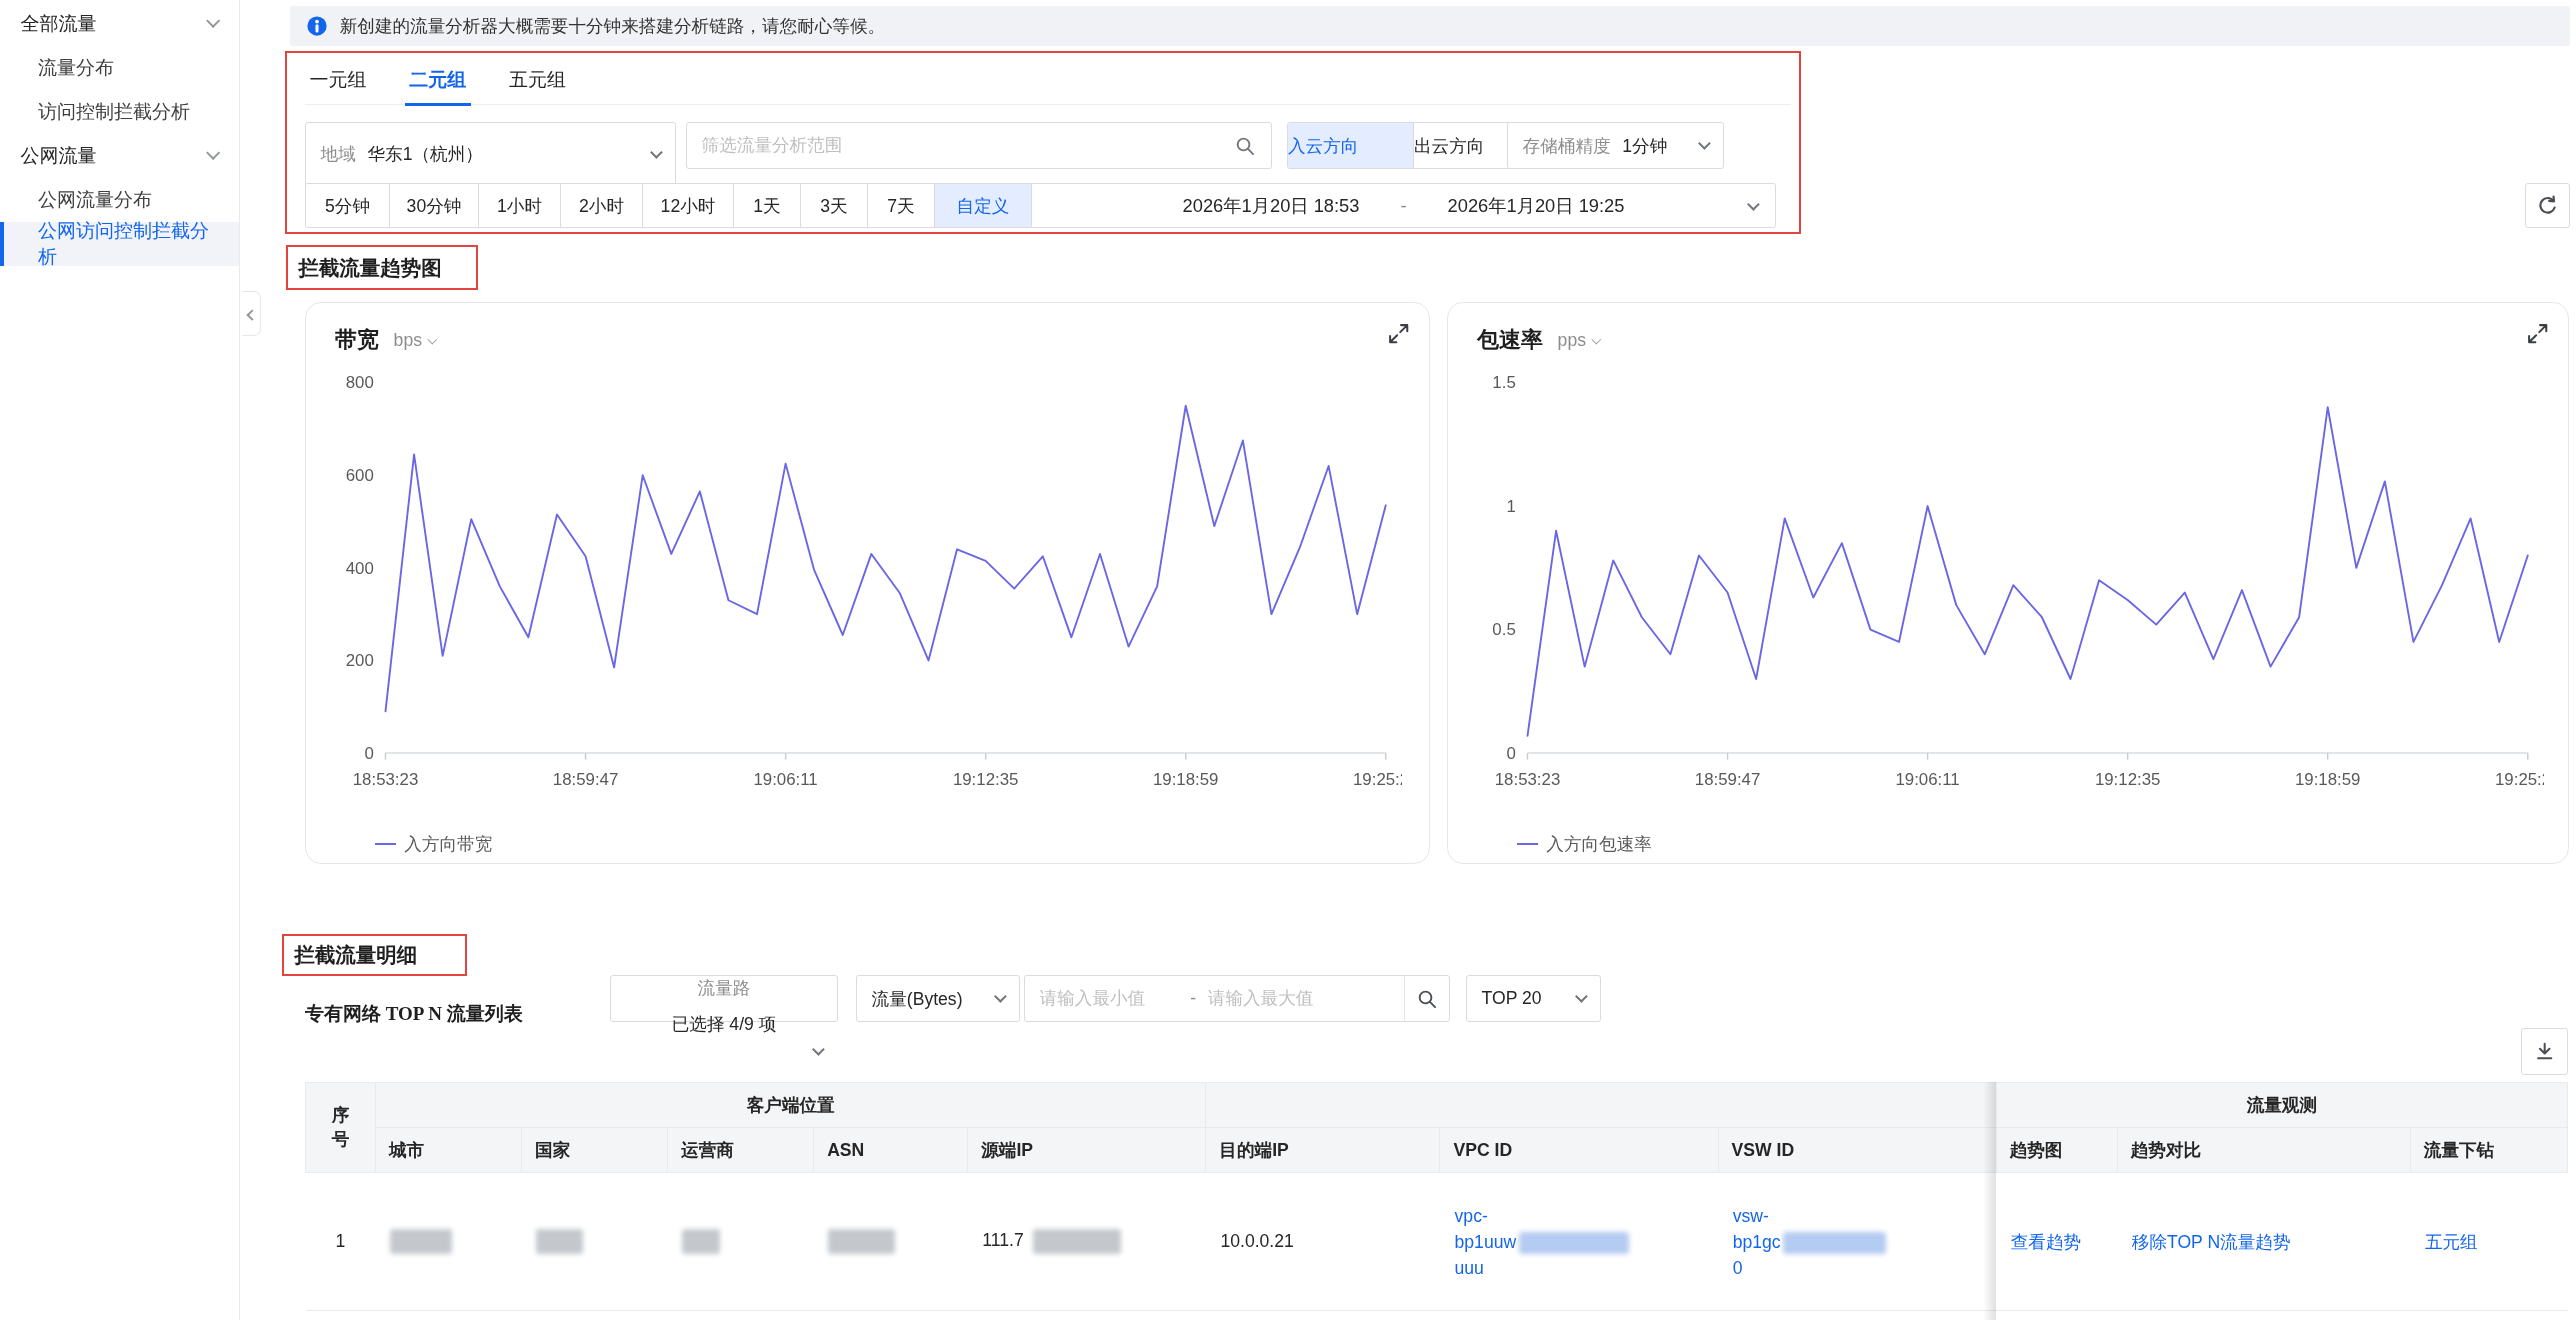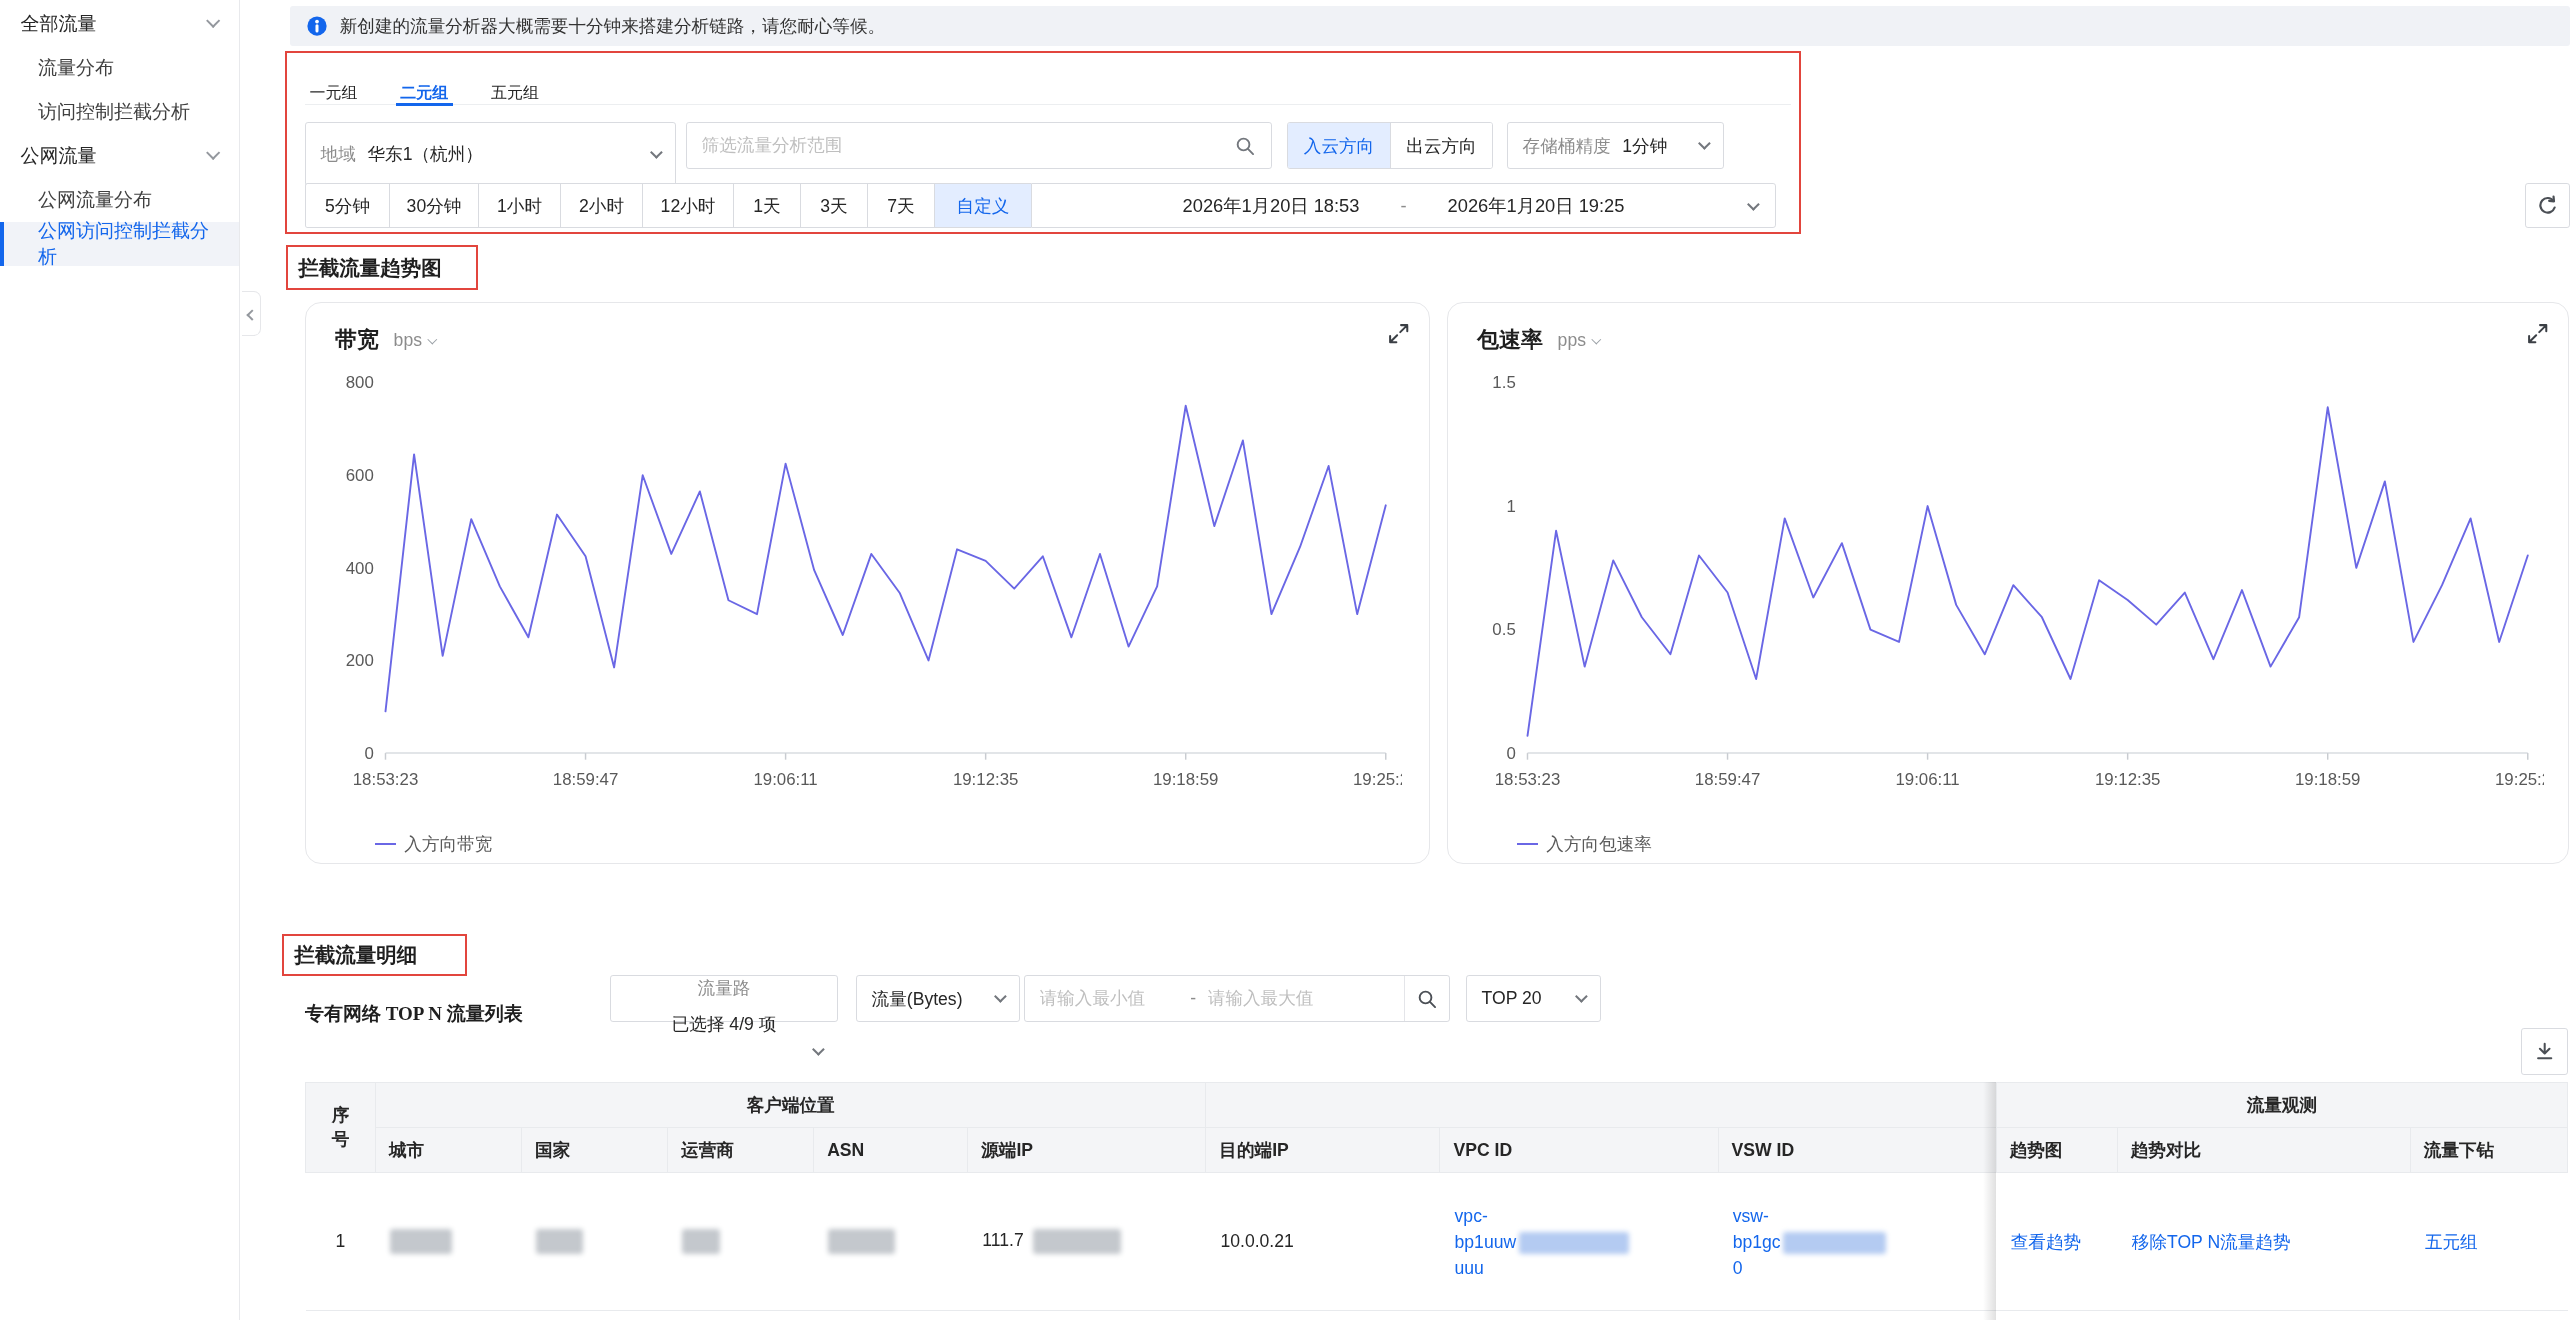--- a/index.html
+++ b/index.html
@@ -27,39 +27,39 @@
   .main { position:absolute; left:242px; top:0; right:0; bottom:0; }
 
   .banner { left:48px; top:5.9px; width:2280px; height:40px; background:#f0f2f6; border-radius:2.9px;
             display:flex; align-items:center; gap:11.7px; padding:0 16px; font-size:17.6px; color:#333; }
 
   .redbox { border:2.2px solid #e2453d; z-index:40; pointer-events:none; background:transparent; }
   .seclabel { display:flex; align-items:center; padding-left:10.3px; font-size:20.5px; font-weight:bold; color:#1f1f1f;text-align:center; }
 
   .tabbar { left:63px; top:67px; width:1486px; height:38px; border-bottom:1.5px solid #eceef0;
             display:flex; gap:34px; }
-  .tab { font-size:16px; display:flex; align-items:flex-end; padding:0 4.4px; position:relative; cursor:pointer; color:#262626; }
+  .tab { font-size:19px; display:flex; align-items:flex-start; padding:0 4.4px; position:relative; cursor:pointer; color:#262626; }
   .tab.active { color:#1366ec; font-weight:bold; }
   .tab.active::after { content:""; position:absolute; left:0; bottom:-1.5px; width:100%; height:2.9px; background:#1366ec; }
 
   .combo { border:1.5px solid #d9dbe0; border-radius:2.9px; display:flex; align-items:center;
            gap:11.7px; padding:0 14.6px; background:#fff; font-size:17.6px; }
   .combo .lbl { color:#8c8c8c; white-space:nowrap; }
   .combo .val { color:#262626; white-space:nowrap; }
   .cd { width:8.8px; height:8.8px; border-right:2.2px solid #73777d; border-bottom:2.2px solid #73777d;
         transform:rotate(45deg) translate(-1.5px,-1.5px); flex:none; }
   .cd.right { margin-left:auto; }
   .cds { width:6.6px; height:6.6px; border-right:1.5px solid #9aa0a6; border-bottom:1.5px solid #9aa0a6;
          transform:rotate(45deg) translate(-0.7px,-0.7px); }
 
   input { border:none; outline:none; background:transparent; font:inherit; color:#262626; flex:1; min-width:0; }
   input::placeholder { color:#bfbfbf; }
 
   .toggle { display:flex; border:1.5px solid #d9dbe0; border-radius:2.9px; overflow:hidden; height:47px; }
-  .tbtn { width:102px; display:flex; align-items:center; justify-content:center; font-size:17.6px;
+  .tbtn { width:125px; display:flex; align-items:center; font-size:17.6px;
           background:#fff; color:#262626; cursor:pointer; }
   .tbtn + .tbtn { border-left:1.5px solid #d9dbe0; }
   .tbtn.active { background:#e3edff; color:#1366ec; }
 
   .seggroup { display:flex; height:45px; border:1.5px solid #d9dbe0; border-right:none; border-radius:2.9px 0 0 2.9px; overflow:hidden; }
   .seg { display:flex; align-items:center; justify-content:center; font-size:17.6px; color:#262626; cursor:pointer; background:#fff; }
   .seg + .seg { border-left:1.5px solid #d9dbe0; }
   .seg.active { background:#e3edff; color:#1366ec; }
   .datebox { border:1.5px solid #d9dbe0; border-radius:0 2.9px 2.9px 0; height:45px; display:flex;
              align-items:center; justify-content:center; gap:41px; font-size:18.3px; position:relative; background:#fff; }

